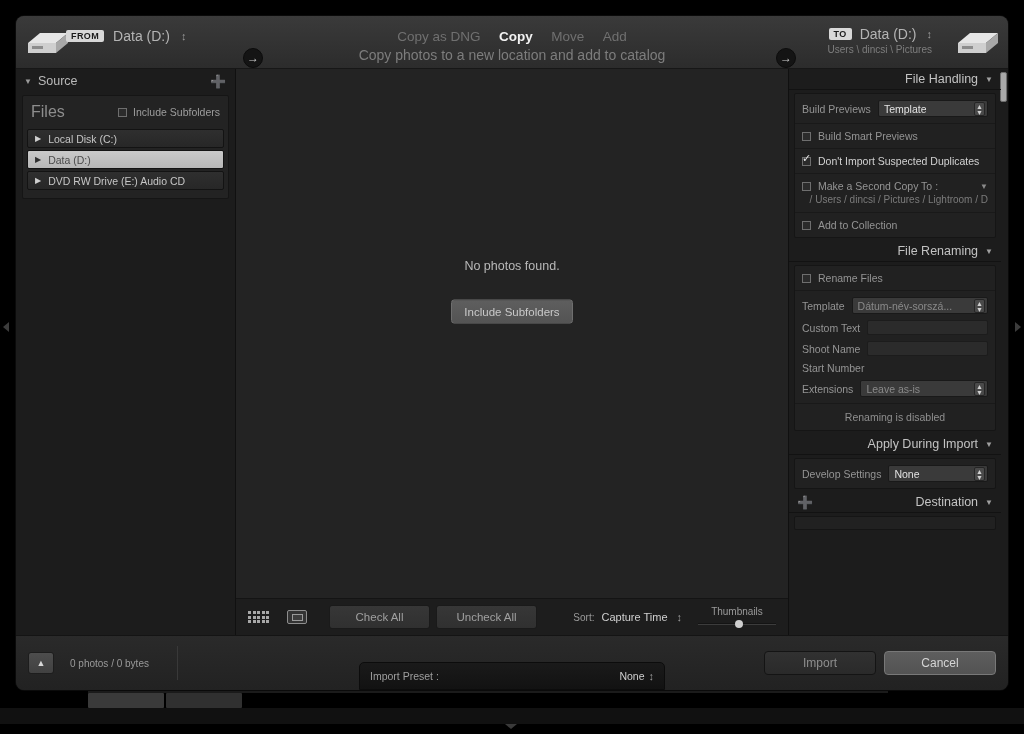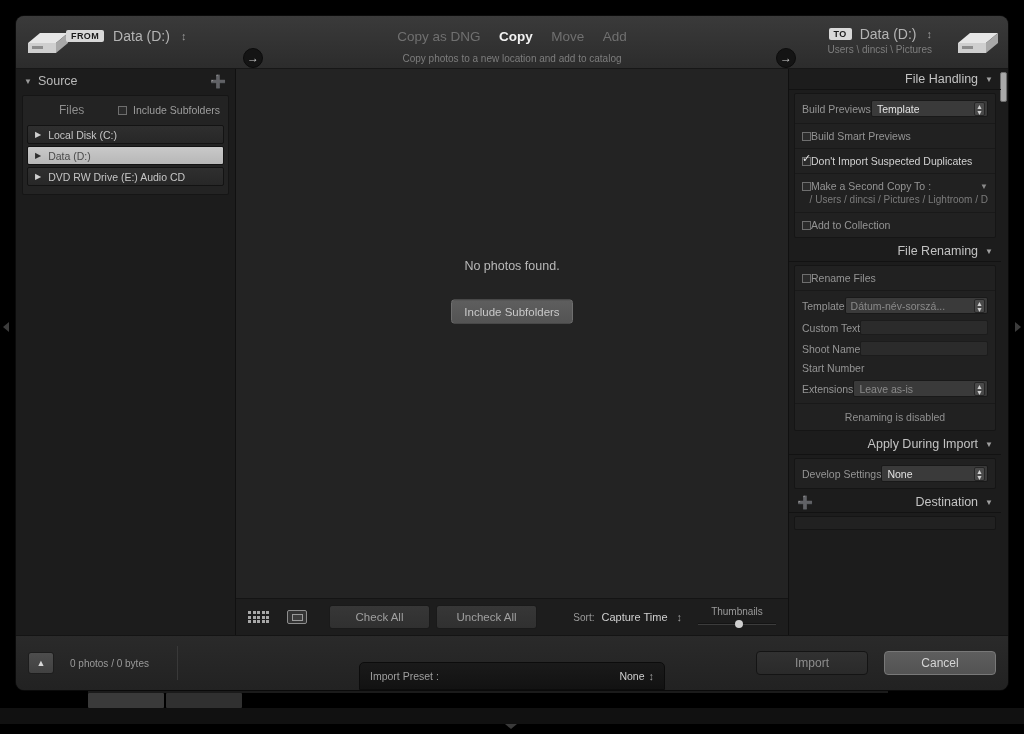--- a/index.html
+++ b/index.html
@@ -44,42 +44,42 @@
     background: #141414; border: 1px solid #0c0c0c;
     display: flex; align-items: center; justify-content: center;
     color: #cfcfcf; font-size: 12px; line-height: 1;
   }
   .mode-bar {
     position: absolute; left: 50%; transform: translateX(-50%); top: 11px;
     text-align: center; white-space: nowrap;
   }
   .mode { font-size: 13.5px; color: #707070; margin: 0 7px; cursor: default; }
   .mode.active { color: #f2f2f2; font-weight: bold; }
-  .mode-sub { font-size: 10px; color: #7d7d7d; margin-top: 8px; }
+  .mode-sub { font-size: 14px; color: #7d7d7d; margin-top: 2px; }
   .to-block { position: absolute; right: 76px; top: 10px; text-align: right; }
   .to-row { display: flex; align-items: center; justify-content: flex-end; gap: 8px; }
   .to-path { color: #7e7e7e; font-size: 10px; margin-top: 2px; }
 
   
   .left-panel {
     position: absolute; left: 0; top: 53px; width: 220px; bottom: 55px;
     background: #1c1c1c; border-right: 1px solid #101010;
   }
   .panel-head {
     display: flex; align-items: center; height: 24px; padding: 0 8px;
     color: #b9b9b9; font-size: 12.5px;
   }
   .tri { font-size: 8px; color: #9a9a9a; margin-right: 6px; }
   .plus-icon { margin-left: auto; color: #bdbdbd; font-size: 13px; line-height: 1; }
   .source-box {
     margin: 2px 6px; background: #232323; border: 1px solid #151515; border-radius: 2px;
     padding: 4px 4px 6px;
   }
   .files-row { display: flex; align-items: center; padding: 3px 4px 6px; }
-  .files-lbl { color: #8d8d8d; font-size: 12px; margin-left: 28px; }
+  .files-lbl { color: #8d8d8d; font-size: 16px; }
   .subf-lbl { color: #9d9d9d; font-size: 10.5px; margin-left: 6px; }
   .cb {
     width: 9px; height: 9px; background: #2b2b2b;
     border: 1px solid #6e6e6e; display: inline-block; position: relative;
   }
   .cb.checked::after {
     content: "✓"; position: absolute; left: -1px; top: -5px;
     color: #e8e8e8; font-size: 11px; line-height: 1;
   }
   .drive-row {
@@ -151,21 +151,21 @@
   .rp-inner { position: absolute; left: 0; top: 0; width: 212px; }
   .sec-head {
     height: 21px; display: flex; align-items: center; justify-content: flex-end;
     gap: 7px; padding: 0 8px; color: #c3c3c3; font-size: 12.5px;
     border-bottom: 1px solid #121212;
   }
   .sec-head .tri2 { font-size: 8px; color: #a0a0a0; }
   .sec-head .lplus { margin-right: auto; color: #bdbdbd; font-size: 13px; }
   .sec-body { background: #212121; border: 1px solid #151515; margin: 3px 5px; border-radius: 2px; }
   .row {
-    display: flex; align-items: center; 
+    display: flex; align-items: center; gap: 7px;
     padding: 6px 7px; border-bottom: 1px solid #191919;
   }
   .row:last-child { border-bottom: none; }
   .row-lbl { color: #949494; font-size: 10.5px; }
   .row-lbl.bright { color: #d2d2d2; text-align: right; }
   .row-lbl.right { margin-left: auto; text-align: right; }
   .dd {
     flex: 1; display: flex; align-items: center; justify-content: space-between;
     background: #3a3a3a; border: 1px solid #191919; border-radius: 2px;
     height: 17px; padding: 0 2px 0 5px; min-width: 0;
@@ -473,21 +473,21 @@
       </div>
     </div>
 
     <div class="footer">
       <div class="collapse-btn">
         <span>▲</span>
       </div>
       <div class="stat">0 photos / 0 bytes</div>
       <div class="vsep"></div>
 
-      <div style="margin-left:auto;display:flex;align-items:center;gap:16px;">
+      <div style="margin-left:auto;display:flex;align-items:center;gap:8px;">
         <div class="act-btn import">Import</div>
         <div class="act-btn cancel">Cancel</div>
       </div>
     </div>
 
     <div class="preset-bar">
       <span class="preset-lbl">Import Preset :</span>
       <span class="preset-val">None</span>
       <span class="sel-arrows" style="margin-left:4px;">↕</span>
     </div>

